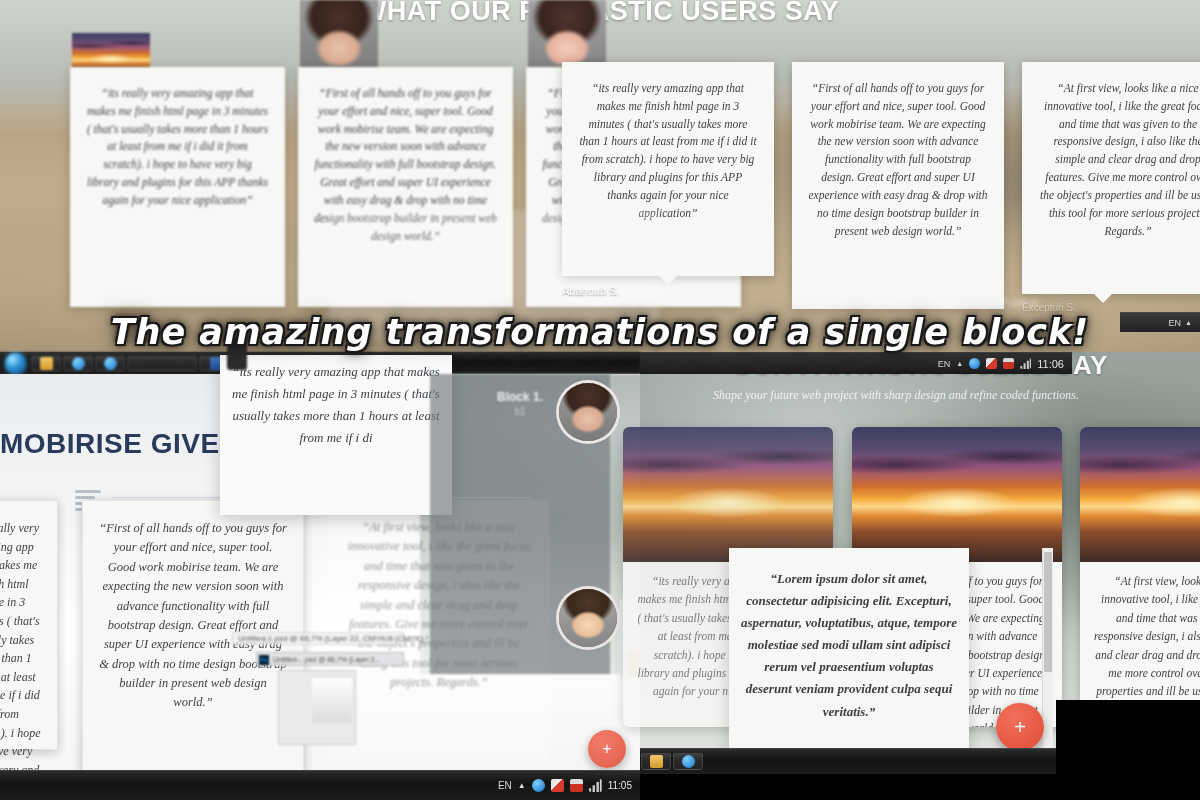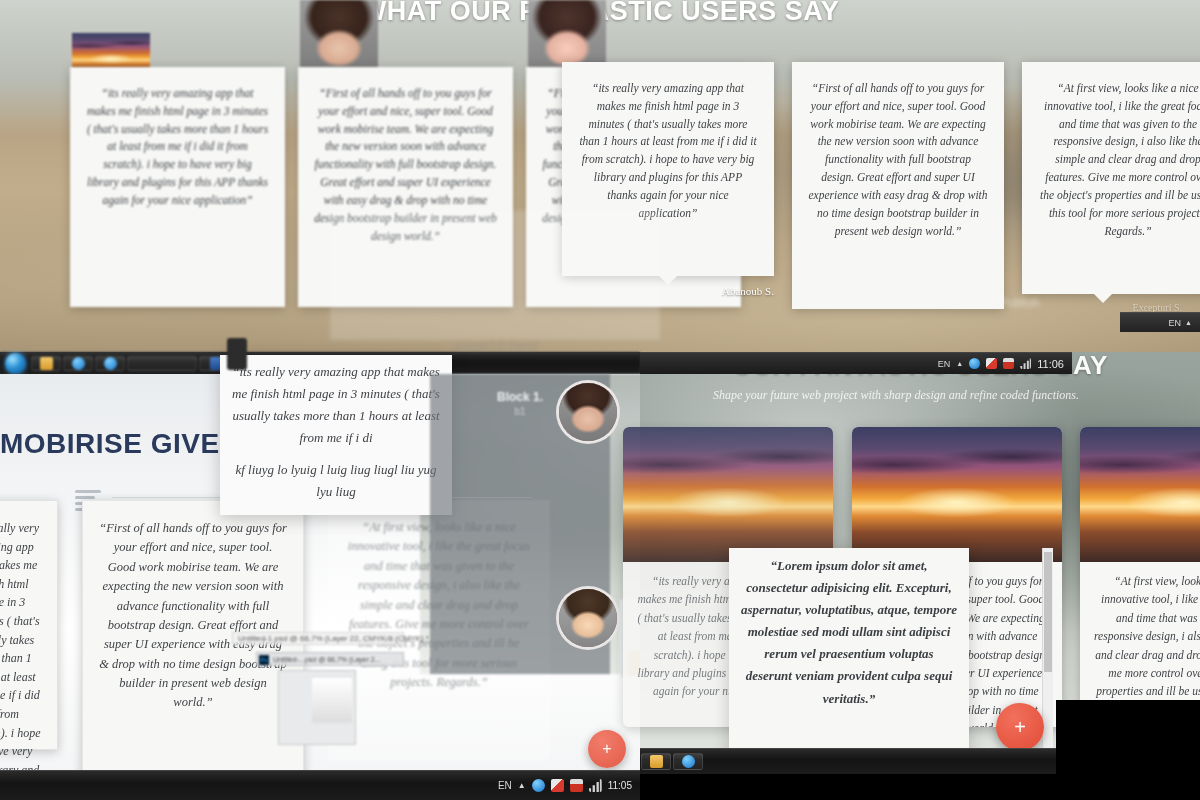--- a/index.html
+++ b/index.html
@@ -50,22 +50,22 @@
 
   
   .tcard {
     position:absolute; background:#f7f7f5;
     box-shadow: 0 2px 10px rgba(0,0,0,.22);
     font-family:"Liberation Serif", serif; font-style:italic;
     color:#3f4347; text-align:center; line-height:1.55;
   }
   .tcard .q { padding: 18px 16px; }
   .tname {
-    position:absolute; text-align:right; width:100%;
-    color:#fff; font-family:Liberation Serif, serif; font-style:normal;
+    position:absolute; text-align:left; width:100%;
+    color:#fff; font-family:Liberation Sans, sans-serif; font-style:normal;
     text-shadow:0 1px 2px rgba(0,0,0,.5);
   }
   .tip {
     position:absolute; left:50%; transform:translateX(-50%);
     width:0;height:0;border-left:9px solid transparent;border-right:9px solid transparent;
     border-top:9px solid #f7f7f5;
   }
   .avatar {
     position:absolute; overflow:hidden; background:#6b5a52;
   }
@@ -262,21 +262,20 @@
     <div class="q">“First of all hands off to you guys for your effort and nice, super tool. Good work mobirise team. We are expecting the new version soon with advance functionality with full bootstrap design. Great effort and super UI experience with easy drag &amp; drop with no time design bootstrap builder in present web design world.”</div>
   </div>
 
   <div class="tcard dim blurred" style="left:328px;top:500px;width:222px;height:260px;font-size:12.5px;background:rgba(255,255,255,.55);box-shadow:none;">
     <div class="q">“At first view, looks like a nice innovative tool, i like the great focus and time that was given to the responsive design, i also like the simple and clear drag and drop features. Give me more control over the object's properties and ill be using this tool for more serious projects. Regards.”</div>
   </div>
 
   <div style="position:absolute;left:220px;top:355px;width:232px;height:160px;background:#fafafa;box-shadow:0 4px 16px rgba(0,0,0,.22);
               font-family:'Liberation Serif',serif;font-style:italic;color:#3f4347;text-align:center;font-size:13px;line-height:1.7;padding:6px 10px;">
     <div>“its really very amazing app that makes me finish html page in 3 minutes ( that's usually takes more than 1 hours at least from me if i di</div>
-    <div style="margin-top:10px;">kf liuyg lo lyuig l luig  liug  liugl liu yug lyu liug</div>
   </div>
   <div class="avatar blurred" style="left:227px;top:338px;width:20px;height:32px;border-radius:3px;background:#2c2c2c;"></div>
 
   <div class="ps-title blurred" style="left:232px;top:632px;width:172px;">Untitled-1.psd @ 66,7% (Layer 22, CMYK/8 (CMYK) *</div>
   <div class="blurred" style="position:absolute;left:278px;top:670px;width:78px;height:75px;background:#e9eaec;border:1px solid #c7c9cc;"></div>
   <div class="blurred" style="position:absolute;left:312px;top:678px;width:40px;height:45px;background:linear-gradient(180deg,#fff,#ddd);"></div>
 
   <div class="blurred" style="position:absolute;left:256px;top:652px;width:148px;height:14px;background:rgba(225,226,228,.92);border:1px solid #bcbec1;
               font-size:7px;color:#4a4a4a;line-height:13px;padding-left:16px;overflow:hidden;white-space:nowrap;">
     <span style="position:absolute;left:2px;top:2px;width:10px;height:10px;background:#001e36;color:#31a8ff;font-size:6px;text-align:center;line-height:10px;">Ps</span>
@@ -325,21 +324,21 @@
   </div>
 
   <div style="position:absolute;left:1080px;top:427px;width:210px;height:300px;background:#f7f7f5;border-radius:6px;overflow:hidden;box-shadow:0 3px 12px rgba(0,0,0,.25);">
     <div style="position:relative;width:100%;height:135px;">
         <div class="sunset"></div>
       </div>
     <div style="padding:10px 14px;font-family:'Liberation Serif',serif;font-style:italic;font-size:11.5px;line-height:1.6;text-align:center;color:#3f4347;">“At first view, looks like a nice innovative tool, i like the great focus and time that was given to the responsive design, i also like the simple and clear drag and drop features. Give me more control over the object's properties and ill be using this tool for more serious projects. Regards.”</div>
   </div>
 
   <div style="position:absolute;left:729px;top:548px;width:240px;height:210px;background:#f7f7f5;box-shadow:0 4px 16px rgba(0,0,0,.2);
-              font-family:'Liberation Serif',serif;font-style:italic;font-weight:bold;color:#3b3f43;text-align:center;font-size:13px;line-height:1.7;padding:7px 12px;">
+              font-family:'Liberation Serif',serif;font-style:italic;font-weight:bold;color:#3b3f43;text-align:center;font-size:13px;line-height:1.7;padding:20px 12px;">
     <span>“Lorem ipsum dolor sit amet, consectetur adipisicing elit. Excepturi, aspernatur, voluptatibus, atque, tempore molestiae sed modi ullam sint adipisci rerum vel praesentium voluptas deserunt veniam provident culpa sequi veritatis.”</span>
   </div>
   <div class="scrollbar" style="left:1042px;top:548px;height:212px;">
     <div class="thumb" style="top:4px;height:120px;"></div>
   </div>
 
   <div class="fab" style="left:996px;top:703px;width:48px;height:48px;">
     <span>+</span>
   </div>
   <div class="fab" style="left:588px;top:730px;width:38px;height:38px;opacity:.9;">
@@ -393,14 +392,15 @@
   <div class="taskbar" style="left:1120px;top:312px;width:80px;height:20px;background:linear-gradient(180deg,#3a3a3a,#222);">
     <div class="tb-tray" style="gap:4px;">
       <span style="font-size:9px;">EN</span>
       <span style="font-size:7px;">▲</span>
     </div>
   </div>
 
   <div style="position:absolute;left:640px;top:774px;width:560px;height:26px;background:#000;"></div>
   <div style="position:absolute;left:1056px;top:700px;width:144px;height:100px;background:#000;"></div>
 
+  <div class="banner" style="top:312px;font-size:35px;">The amazing transformations of a single block!</div>
 
 </div>
 
 </body></html>

